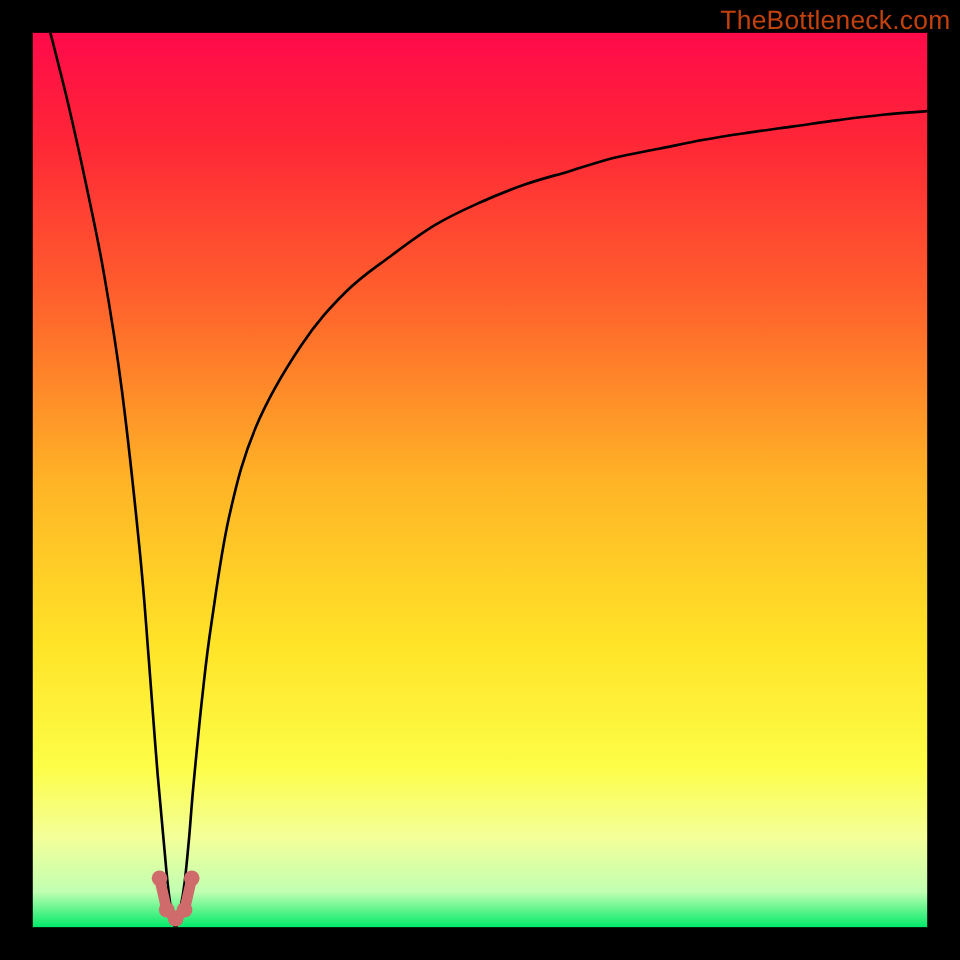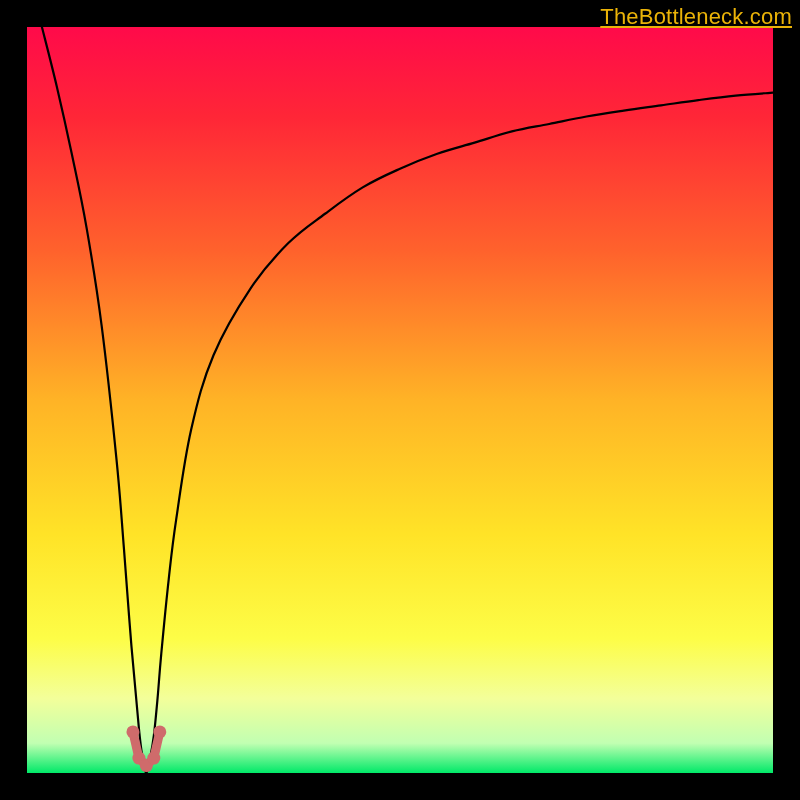--- a/index.html
+++ b/index.html
@@ -18,24 +18,23 @@
     width: 746px;
     height: 746px;
     overflow: hidden;
   }
   .attribution {
     position: absolute;
     top: 4px;
     right: 8px;
     font-size: 22px;
     font-weight: 400;
-    color: #eab308;
+    color: #c2410c;
     letter-spacing: 0.2px;
     z-index: 10;
-    text-decoration: underline;
   }
   svg {
     display: block;
   }
 </style>
 </head>
 <body>
 
 <div class="attribution">TheBottleneck.com</div>
 

